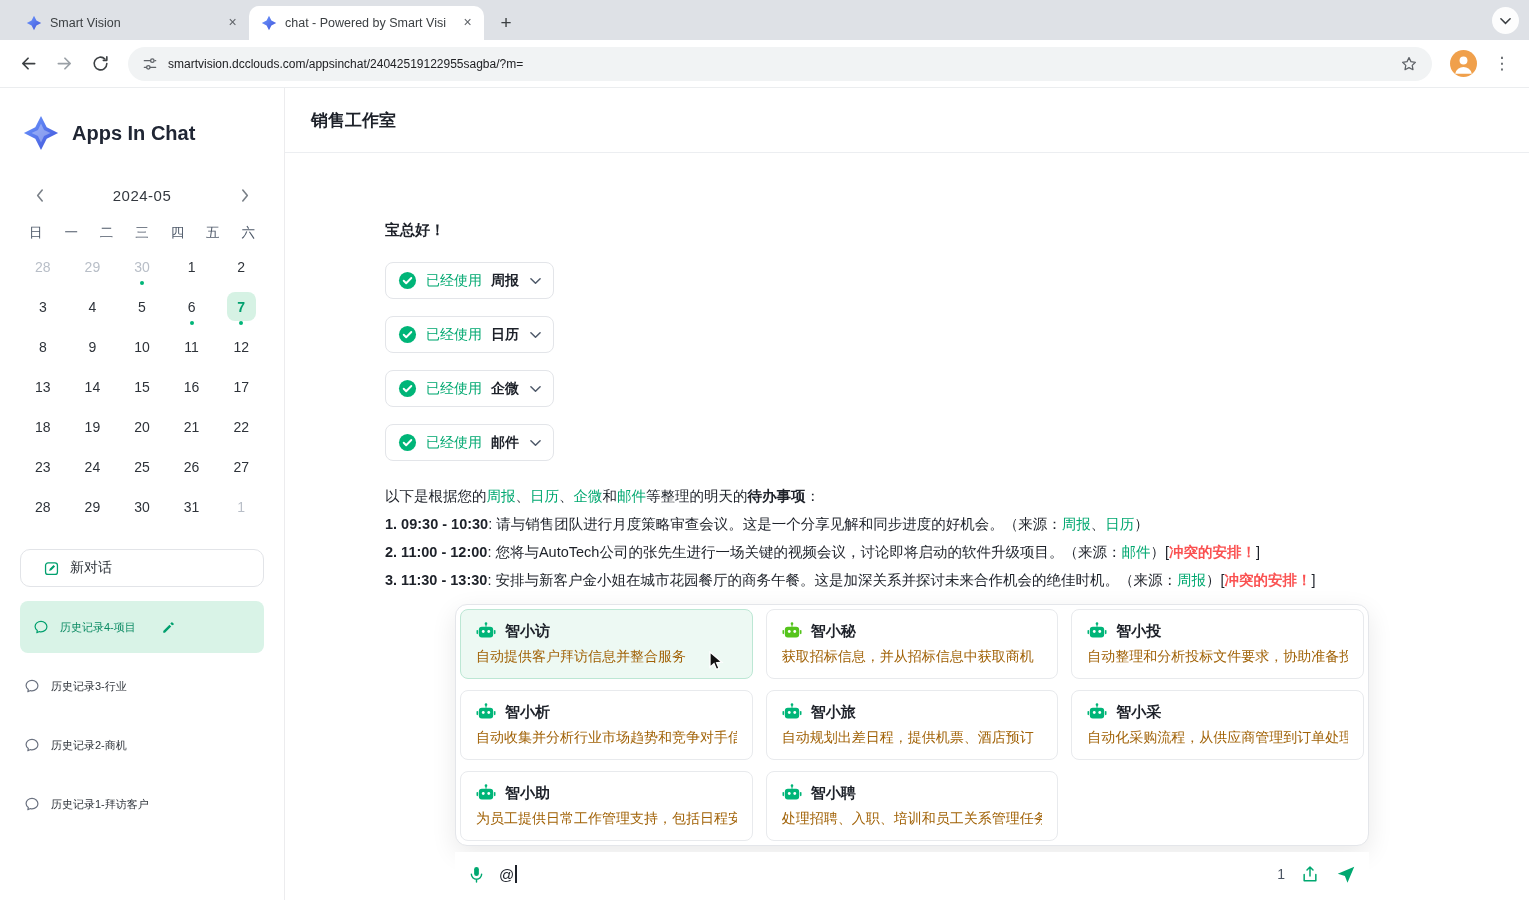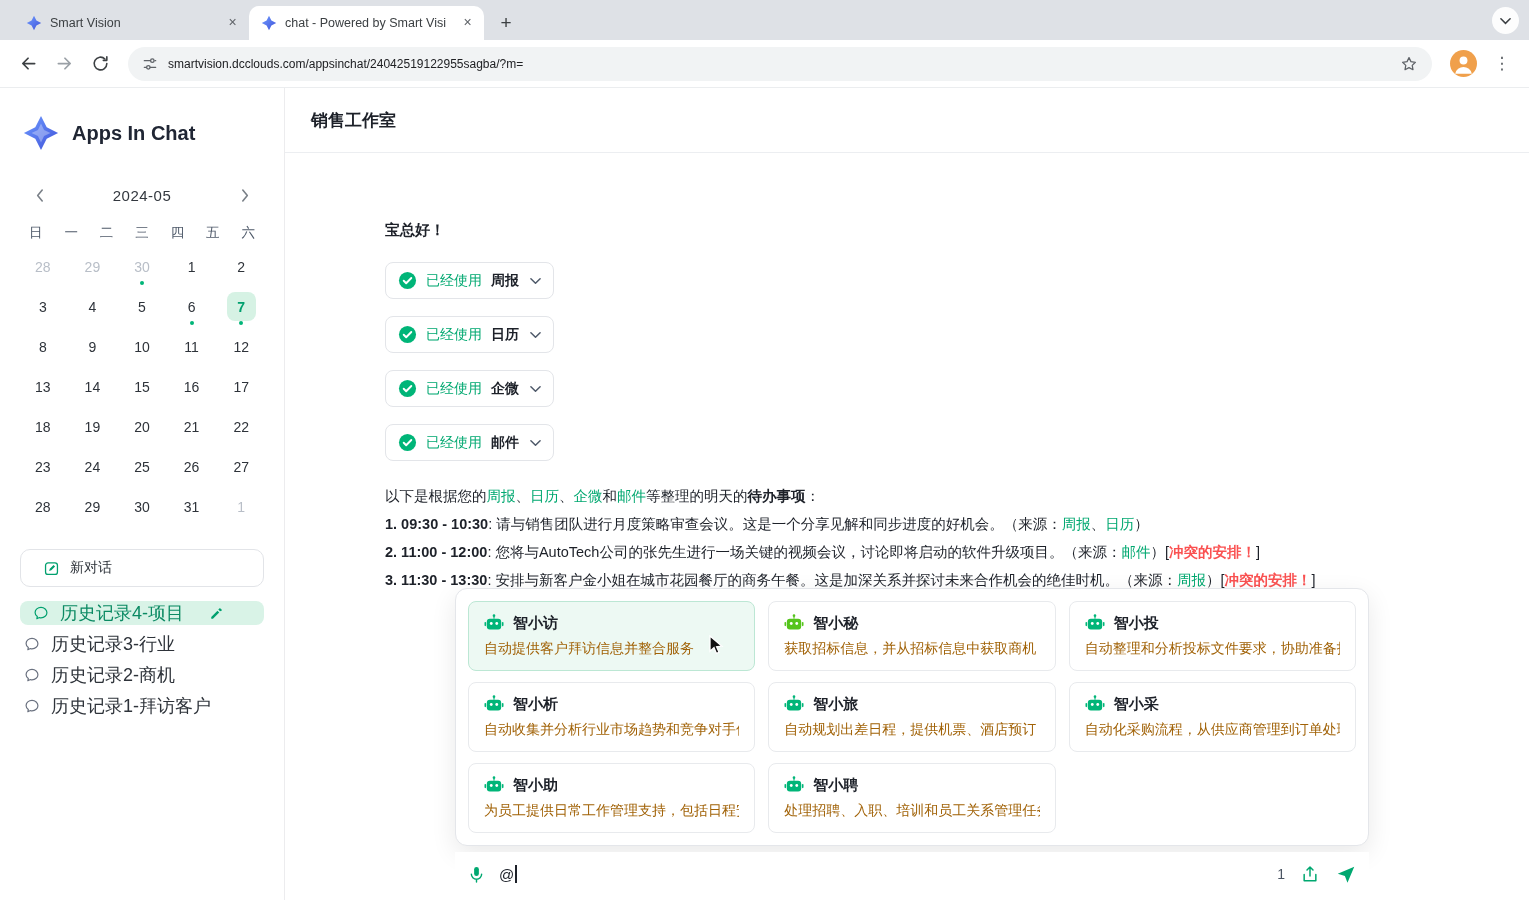--- a/index.html
+++ b/index.html
@@ -42,21 +42,21 @@
   .cal-day { position:relative; height:33px; display:flex; align-items:center; justify-content:center; font-size:14px; color:#2e333a; }
   .cal-day span { width:29px; height:29px; display:flex; align-items:center; justify-content:center; border-radius:8px; }
   .cal-day.muted { color:#b8bec7; }
   .cal-day.selected span { background:#d6f2e4; color:#00a06e; font-weight:600; }
   .cal-day .dot { position:absolute; bottom:-2px; left:50%; transform:translateX(-50%); width:4px; height:4px; border-radius:50%; background:#00b578; }
 
   .new-chat-btn { margin:26px 20px 12px; height:38px; border:1px solid #e2e4e8; border-radius:10px; background:#fff; display:flex; align-items:center; gap:10px; padding-left:22px; font-size:14px; color:#2e333a; }
   .new-chat-btn .ic { color:#00a06e; display:flex; }
 
   .history { display:flex; flex-direction:column; gap:7px; padding:2px 20px; }
-  .history-item { height:24px; display:flex; align-items:center; gap:11px; padding:0 12px 0 3px; border-radius:8px; font-size:18px; color:#2e333a; }
+  .history-item { height:52px; display:flex; align-items:center; gap:11px; padding:0 12px 0 3px; border-radius:8px; font-size:11px; color:#2e333a; }
   .history-item .ic { display:flex; color:#6b7280; margin-left:1px; }
   .history-item.active { background:#d9f3e7; color:#0b8a63; padding-left:12px; }
   .history-item.active .ic { color:#00a06e; }
   .history-item .edit { display:flex; color:#00a06e; margin-left:14px; }
 
   
   .main-header { height:65px; border-bottom:1px solid #eceef1; display:flex; align-items:center; padding:0 26px; font-size:17px; font-weight:700; color:#1d2129; }
   .chat-area { position:absolute; top:65px; left:0; right:0; bottom:0; }
   .chat-col { position:absolute; left:85px; right:80px; top:0; bottom:0; }
   .msg { padding:0 15px; }
@@ -66,21 +66,21 @@
   .tool-status { color:#00a870; }
   .tool-name { font-weight:700; color:#1d2129; }
   .tool-chev { display:flex; margin-left:2px; }
   .intro { margin-top:21px; font-size:14.5px; color:#1d2129; line-height:28px; }
   .todo-line { font-size:14.5px; color:#1d2129; line-height:28px; white-space:nowrap; overflow:hidden; }
   .seg-link { color:#00a870; }
   .seg-bold { font-weight:700; }
   .seg-conflict { color:#fa5151; font-weight:600; }
 
   
-  .agents-panel { position:absolute; left:85px; right:80px; bottom:54px; background:#fff; border:1px solid #e4e6ea; border-radius:12px; box-shadow:0 8px 26px rgba(0,0,0,.09); padding:12px;margin-top:36px; }
+  .agents-panel { position:absolute; left:85px; right:80px; bottom:54px; background:#fff; border:1px solid #e4e6ea; border-radius:12px; box-shadow:0 8px 26px rgba(0,0,0,.09); padding:4px;margin-top:36px; }
   .agents-grid { display:grid; grid-template-columns:repeat(3,1fr); gap:11px 13px; }
   .agent-card { border:1px solid #e8eaed; border-radius:8px; padding:11px 15px 12px; background:#fff; overflow:hidden; }
   .agent-card.active { background:#edf9f3; border-color:#bce7d4; }
   .agent-head { display:flex; align-items:center; gap:9px; }
   .agent-icon { display:flex; color:#00b578; }
   .agents-grid .agent-card:nth-child(2) .agent-icon { color:#55c41c; }
   .agent-name { font-size:15px; font-weight:700; color:#1d2129; }
   .agent-desc { margin-top:7px; font-size:14px; color:#a16207; white-space:nowrap; overflow:hidden; }
   .mouse-cursor { position:absolute; left:252px; top:46px; pointer-events:none; }
 

